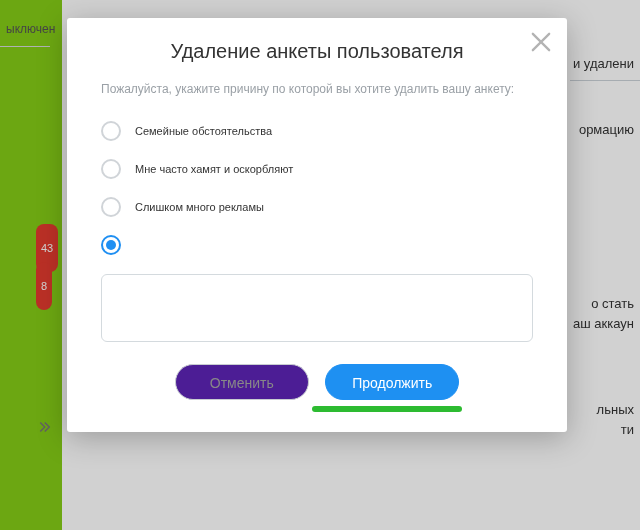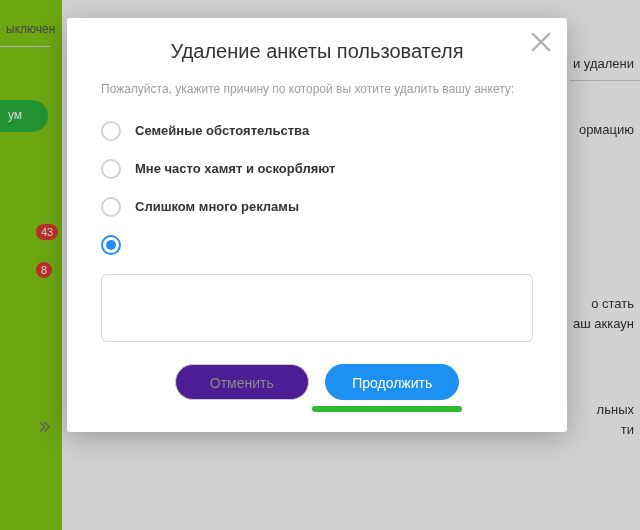--- a/index.html
+++ b/index.html
@@ -39,21 +39,21 @@
     border-top-right-radius: 16px;
     border-bottom-right-radius: 16px;
   }
   .bg-sidebar .badge {
     position: absolute;
     background: #e33b2f;
     color: #fff;
     font-size: 11px;
     line-height: 16px;
     height: 16px;
-    padding: 0 5px;
+    padding: 16px 5px;
     border-radius: 8px;
   }
   .bg-sidebar .chevron {
     position: absolute;
     color: #888;
     font-size: 18px;
   }
   .bg-right {
     position: absolute;
     right: 0; top: 0;
@@ -139,23 +139,22 @@
   }
   .opt.selected .radio::after {
     content: "";
     position: absolute;
     left: 3px; top: 3px;
     width: 10px; height: 10px;
     background: #1f8ff2;
     border-radius: 50%;
   }
   .opt-label {
-    font-size: 13px;
+    font-size: 11px;
     color: #333;
-    font-weight: bold;
   }
   .reason-box {
     margin: 10px 34px 18px;
     border: 1px solid #d4dade;
     border-radius: 6px;
     height: 68px;
     box-sizing: border-box;
     resize: none;
     width: calc(100% - 68px);
     padding: 8px 10px;
@@ -200,23 +199,20 @@
     left: 70px;
   }
 </style>
 </head>
 <body>
 
 <div class="bg">
   <div class="bg-sidebar">
     <span class="lbl" style="top:22px">ыключен</span>
     <div style="position:absolute;left:0;top:46px;width:50px;height:1px;background:#d6d9dc"></div>
-    <div class="pill" style="top:100px;width:48px">
-      <span style="color:#fff;font-size:12px;position:absolute;left:8px;top:8px">ум</span>
-    </div>
     <span class="badge" style="top:224px;left:36px">43</span>
     <span class="badge" style="top:262px;left:36px">8</span>
     <span class="chevron" style="top:418px;left:38px">
       <svg width="18" height="18" viewBox="0 0 24 24">
           <path d="M9 6l6 6-6 6" fill="none" stroke="#777" stroke-width="2"></path>
           <path d="M3 6l6 6-6 6" fill="none" stroke="#777" stroke-width="2"></path>
         </svg>
     </span>
   </div>
   <div class="bg-right">

